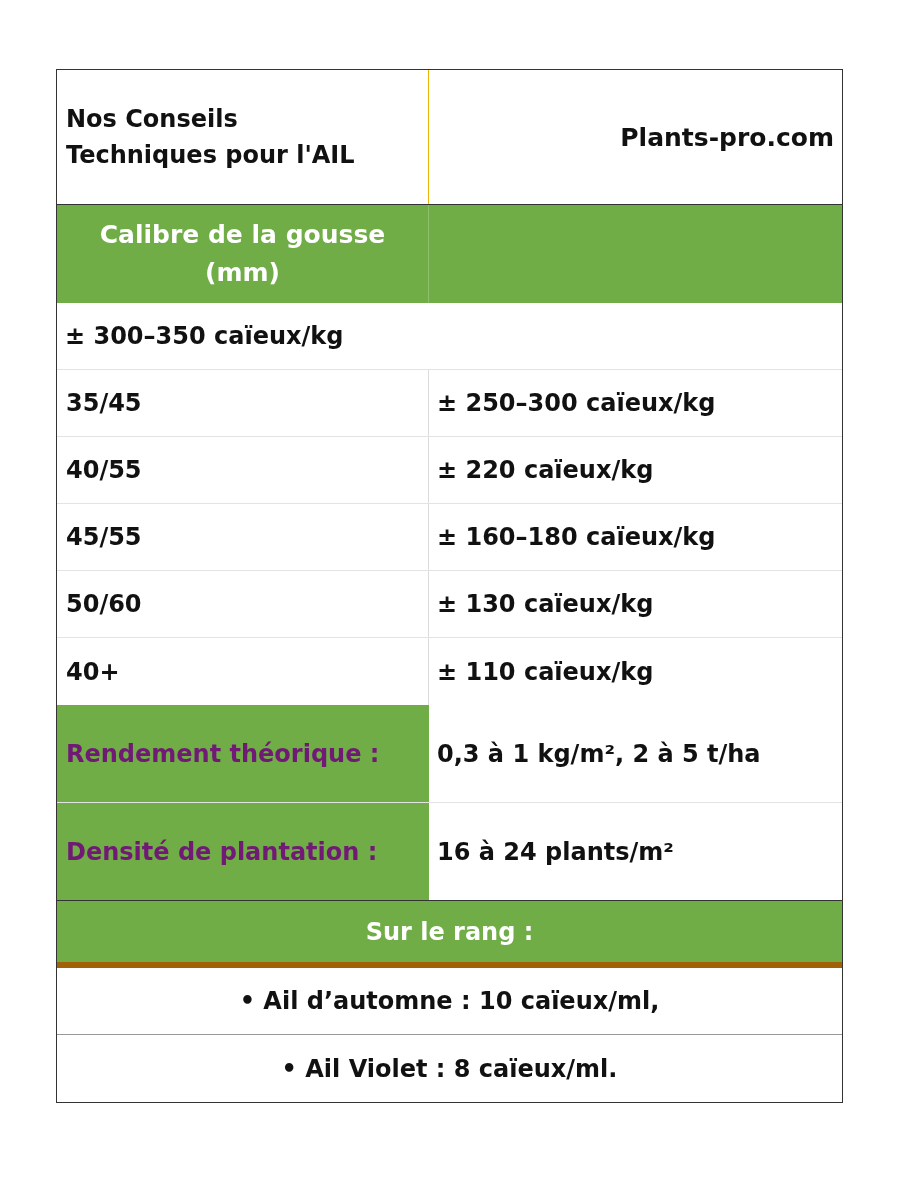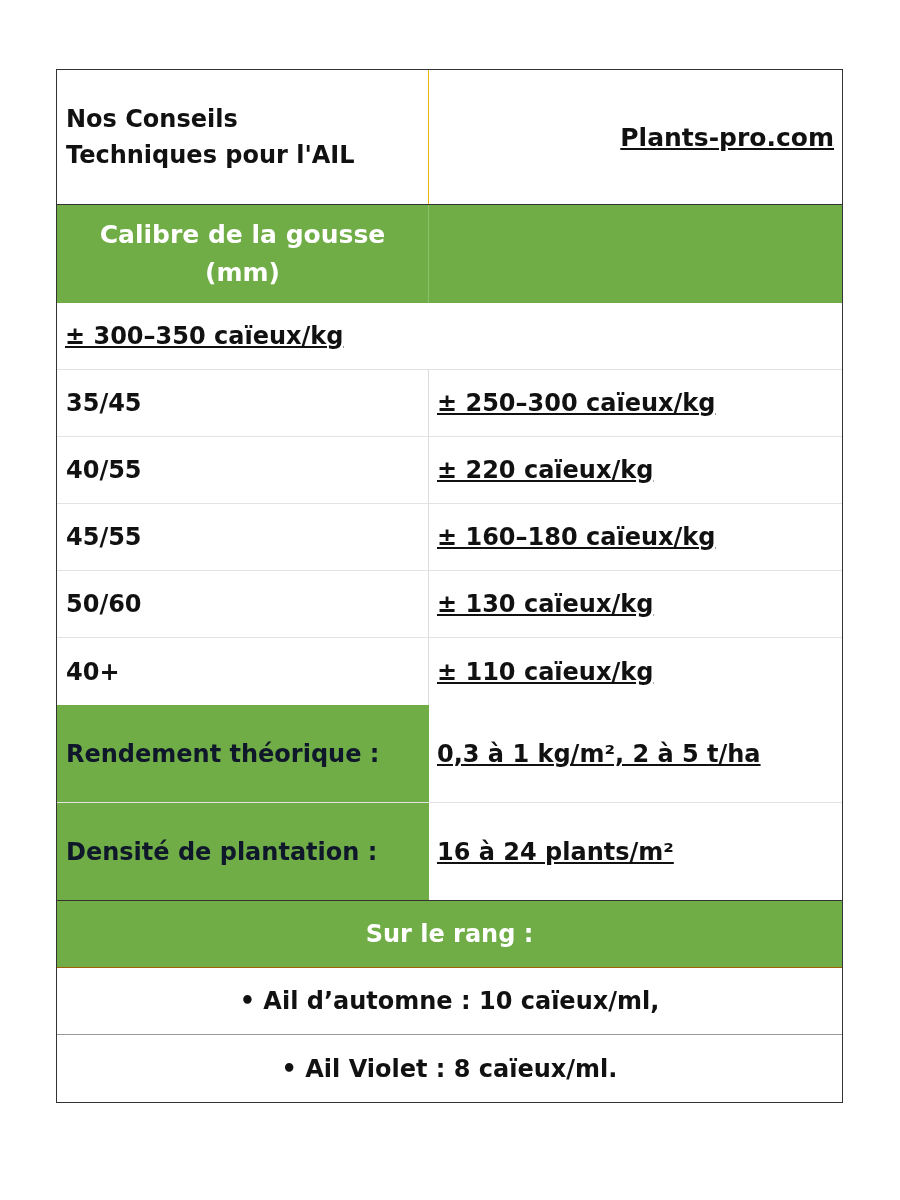--- a/index.html
+++ b/index.html
@@ -4,33 +4,33 @@
   <style>
     html, body { margin: 0; padding: 0; background: #ffffff; }
     body { width: 900px; height: 1200px; position: relative; font-family: "DejaVu Sans", sans-serif; }
     .sheet {
       position: absolute; left: 56px; top: 69px; width: 787px;
       border: 1px solid #333; box-sizing: border-box;
     }
     .row { display: flex; box-sizing: border-box; }
     .cell { box-sizing: border-box; display: flex; align-items: center; font-weight: bold; color: #111; font-size: 24px; }
     .c1 { width: 372px; border-right: 1px solid #dcdcdc; padding-left: 9px; }
-    .c2 { width: 413px; padding-left: 8px; text-decoration: underline; }
+    .c2 { width: 413px; padding-left: 8px; }
     .hdr-title { height: 135px; border-bottom: 1px solid #333; }
     .hdr-title .c1 { border-right: 1px solid #eab308; font-size: 24px; line-height: 36px; }
     .hdr-title .c2 { justify-content: flex-end; padding-right: 8px; font-size: 25px; padding-bottom: 0; align-items: center; }
     .colhdr { height: 98px; background: #70ad47; gap: 22px; }
     .colhdr .cell { color: #fff; justify-content: center; text-align: center; padding: 0; line-height: 38px; font-size: 25px; }
     .colhdr .c1 { border-right: 1px solid #8cc06a; }
     .datarow { height: 67px; border-bottom: 1px solid #e3e3e3; }
     .datarow.last { border-bottom: none; }
     .inforow { height: 98px; border-bottom: 1px solid #e3e3e3; }
-    .inforow .c1 { background: #70ad47; color: #0f172a; border-right: none; }
+    .inforow .c1 { background: #70ad47; color: #701a75; border-right: none; }
     .inforow.last { border-bottom: 1px solid #333; }
-    .section { height: 67px; background: #70ad47; border-bottom: 1px solid #a16207; }
+    .section { height: 67px; background: #70ad47; border-bottom: 6px solid #a16207; }
     .section .cell { width: 100%; justify-content: center; color: #fff; padding: 0; }
     .spacing { height: 67px; border-bottom: 1px solid #999; }
     .spacing.last { border-bottom: none; }
     .spacing .cell { width: 100%; justify-content: center; padding: 0; }
   </style>
 </head>
 <body>
 
 <div class="sheet">
 

